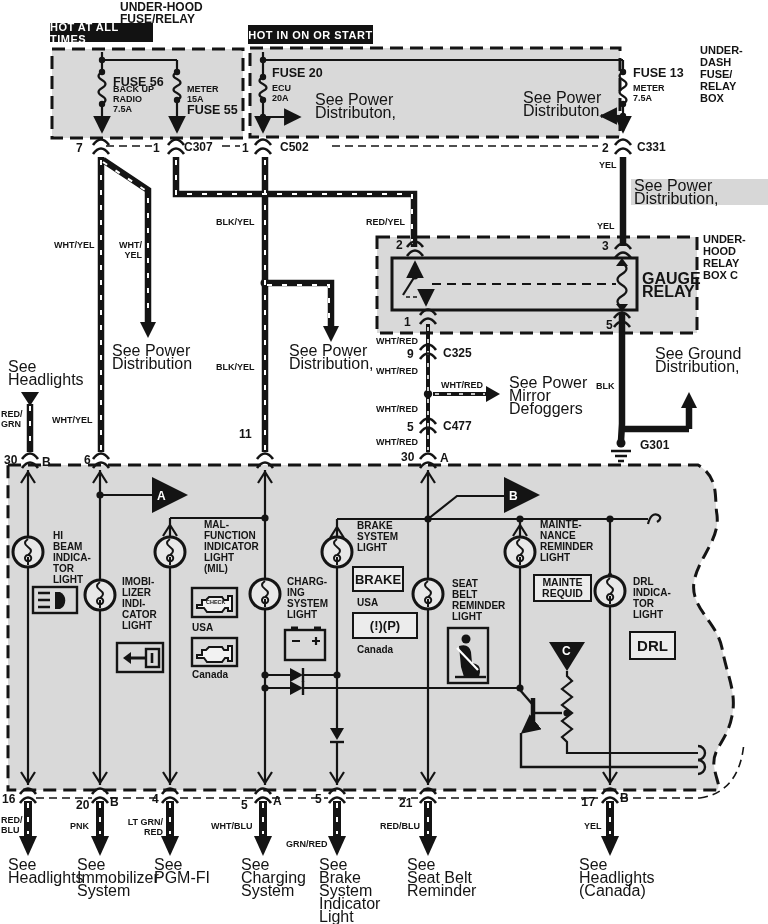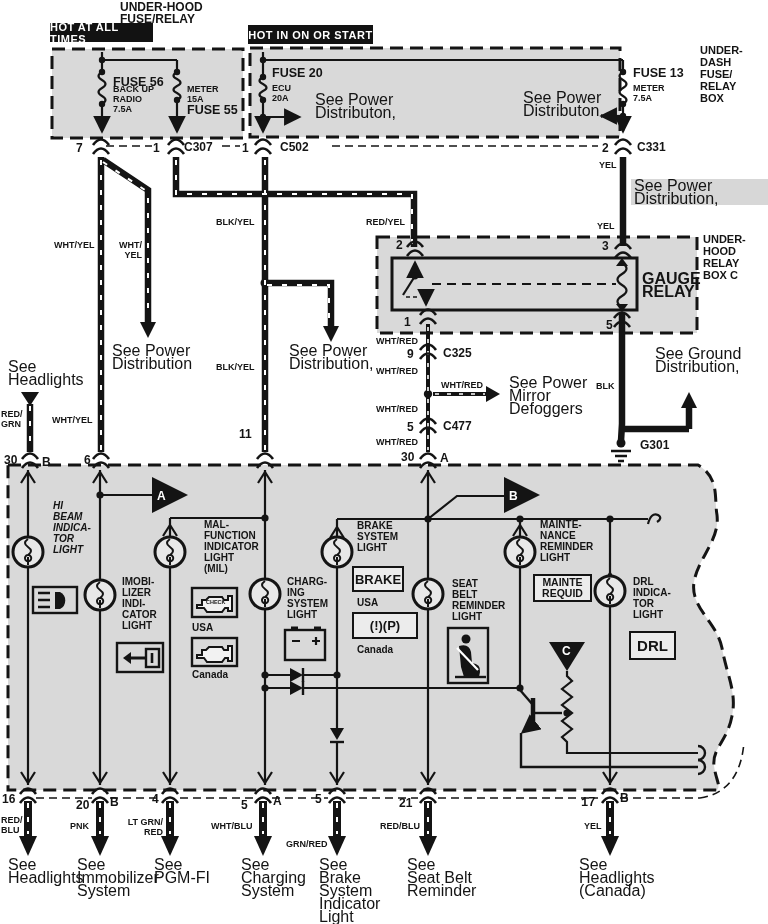--- a/index.html
+++ b/index.html
@@ -474,21 +474,21 @@
 
 <div class="lbl pin" style="left:4px;top:454px;">30</div>
 <div class="lbl pin" style="left:42px;top:456px;">B</div>
 <div class="lbl pin" style="left:84px;top:454px;">6</div>
 <div class="lbl pin" style="left:239px;top:428px;">11</div>
 
 <div class="tri" style="left:157px;top:489px;">A</div>
 <div class="tri" style="left:509px;top:489px;">B</div>
 <div class="tri" style="left:562px;top:644px;">C</div>
 
-<div class="lbl" style="left:53px;top:500px;font-style:italic;">HI
+<div class="lbl" style="left:53px;top:530px;">HI
 BEAM
 INDICA-
 TOR
 LIGHT</div>
 <div class="lbl" style="left:122px;top:576px;">IMOBI-
 LIZER
 INDI-
 CATOR
 LIGHT</div>
 <div class="lbl" style="left:204px;top:519px;">MAL-

